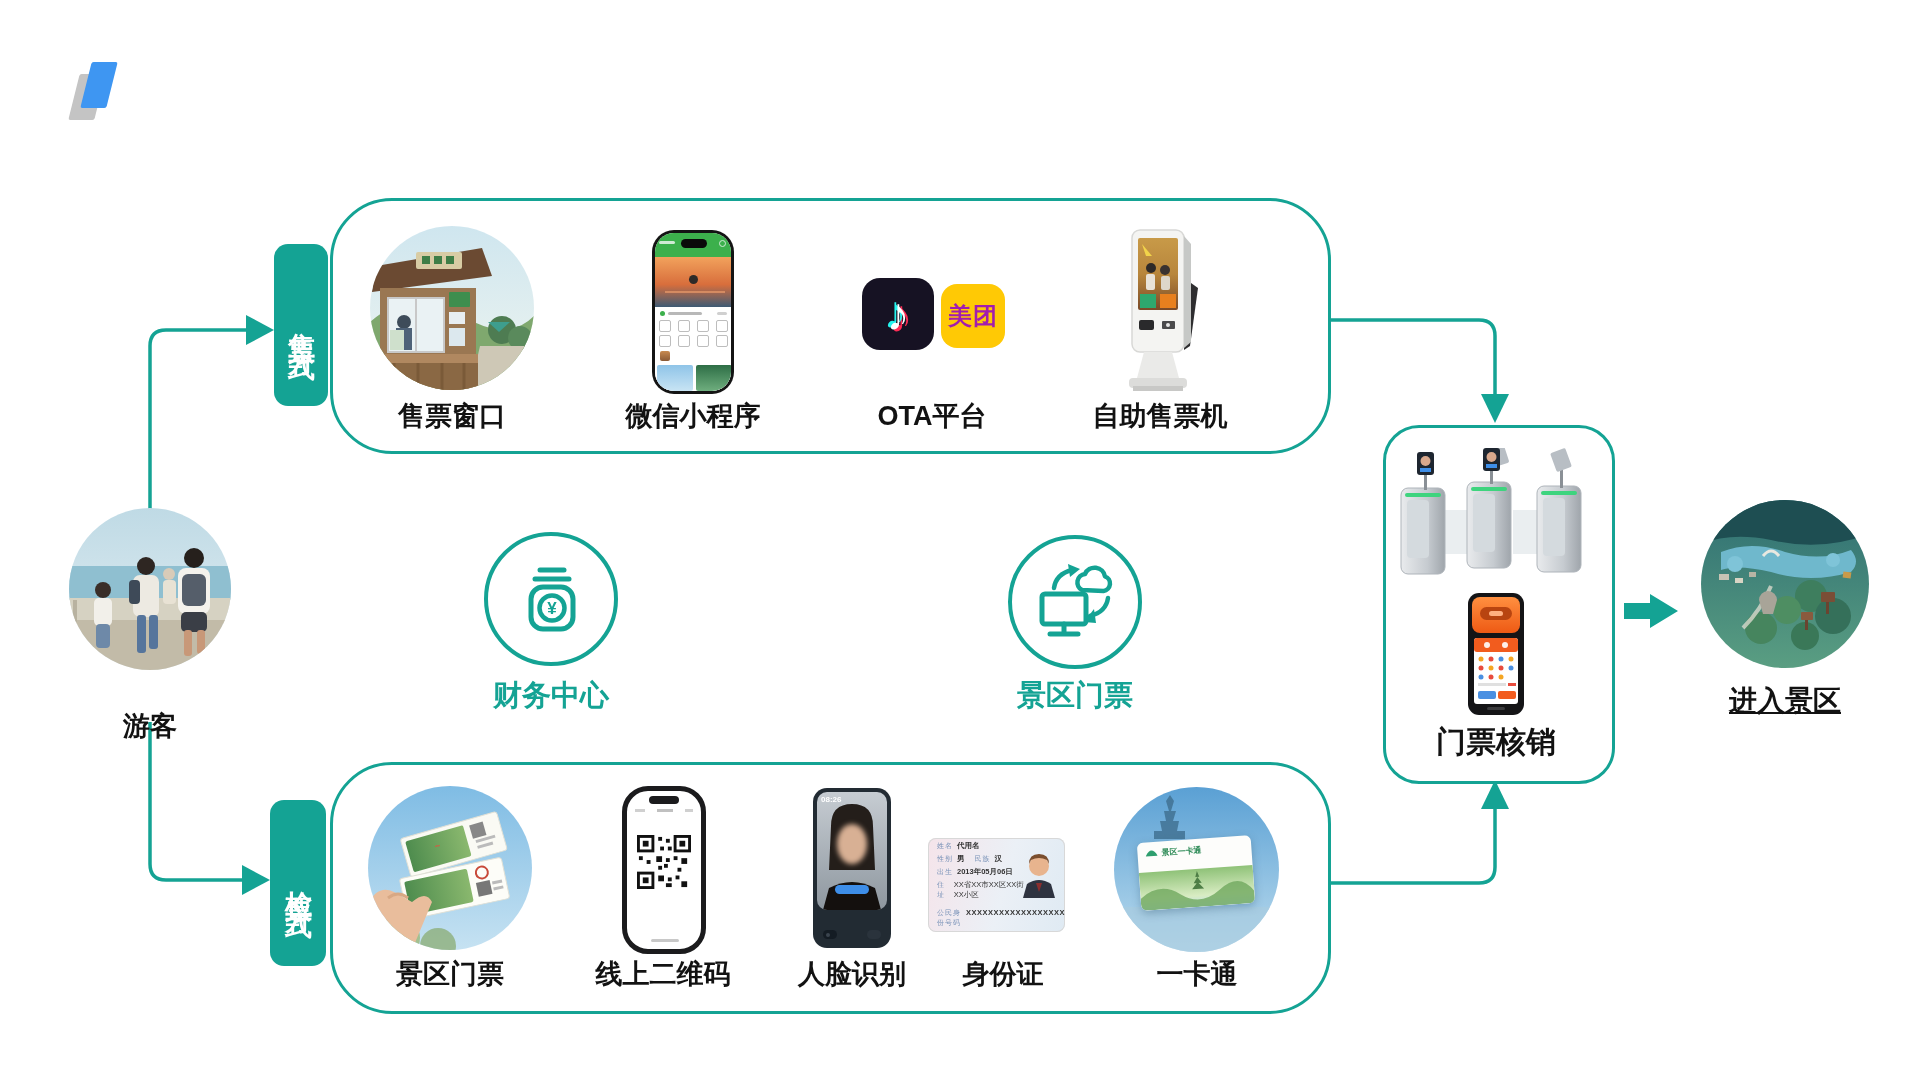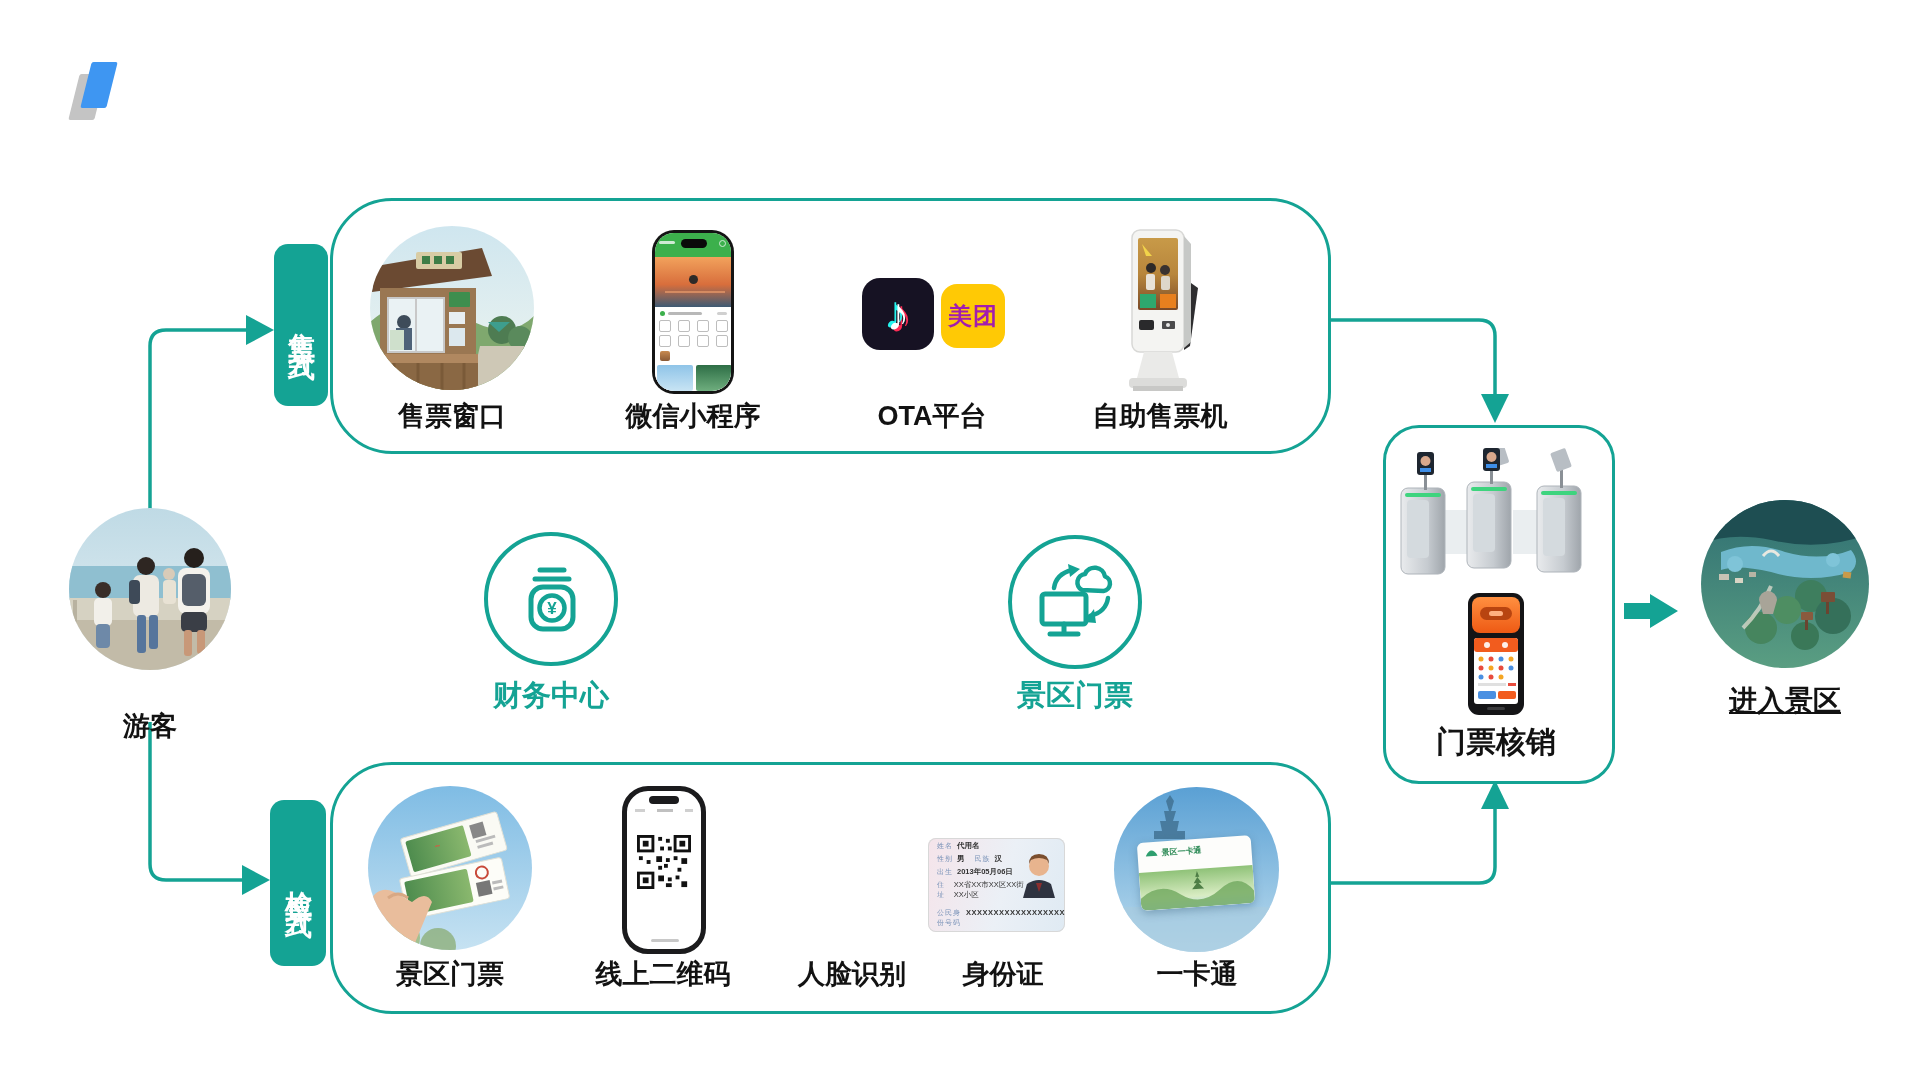--- a/index.html
+++ b/index.html
@@ -313,20 +313,35 @@
           <rect x="32" y="44" width="4" height="4"></rect>
           <rect x="40" y="42" width="4" height="4"></rect>
           <rect x="46" y="48" width="6" height="6"></rect>
           <rect x="30" y="50" width="6" height="4"></rect>
       </g>
     </svg>
     <div style="position:absolute;left:24px;bottom:7px;width:28px;height:3px;border-radius:2px;background:#C8C8C8;"></div>
   </div>
   <div class="lbl" style="left:558px;top:956px;width:210px;">线上二维码</div>
 
+  <div class="faceterm" style="left:813px;top:788px;width:78px;height:160px;">
+    <div style="width:70px;height:118px;border-radius:10px;overflow:hidden;background:linear-gradient(#C6CCD2,#8E979F);position:relative;">
+      <div style="position:absolute;left:4px;top:3px;font-size:8px;color:#fff;font-weight:700;">08:26</div>
+      <svg width="70" height="118" viewBox="0 0 70 118" style="position:absolute;left:0;top:0;">
+        <path d="M14 34 Q14 12 35 12 Q56 12 56 34 L58 78 L12 78 Z" fill="#241E1A"></path>
+        <ellipse cx="35" cy="52" rx="15" ry="20" fill="#D8B094" filter="blur(2.5px)"></ellipse>
+        <path d="M6 118 L12 96 Q35 84 58 96 L64 118 Z" fill="#14100E"></path>
+      </svg>
+      <div style="position:absolute;left:18px;bottom:16px;width:34px;height:9px;border-radius:5px;background:#3E8EE8;"></div>
+    </div>
+    <div style="position:absolute;left:10px;bottom:9px;width:14px;height:9px;border-radius:5px;background:#141C24;display:flex;align-items:center;">
+      <div style="width:4px;height:4px;border-radius:50%;background:#3A444E;margin-left:3px;"></div>
+    </div>
+    <div style="position:absolute;right:10px;bottom:9px;width:14px;height:9px;border-radius:5px;background:#2A333C;"></div>
+  </div>
   <div class="lbl" style="left:755px;top:956px;width:194px;">人脸识别</div>
 
   <div class="idcard" style="left:928px;top:838px;width:137px;height:94px;">
     <div class="row">
         <span class="fl">姓名</span>
         <span class="fv">代用名</span>
       </div>
     <div class="row">
       <span class="fl">性别</span>
         <span class="fv">男</span>

